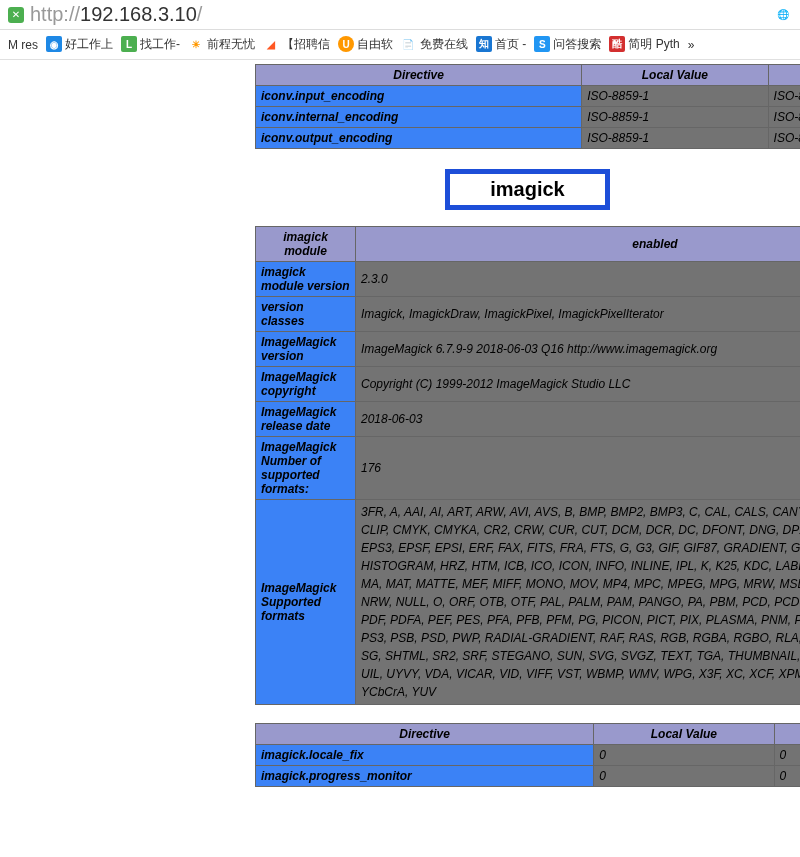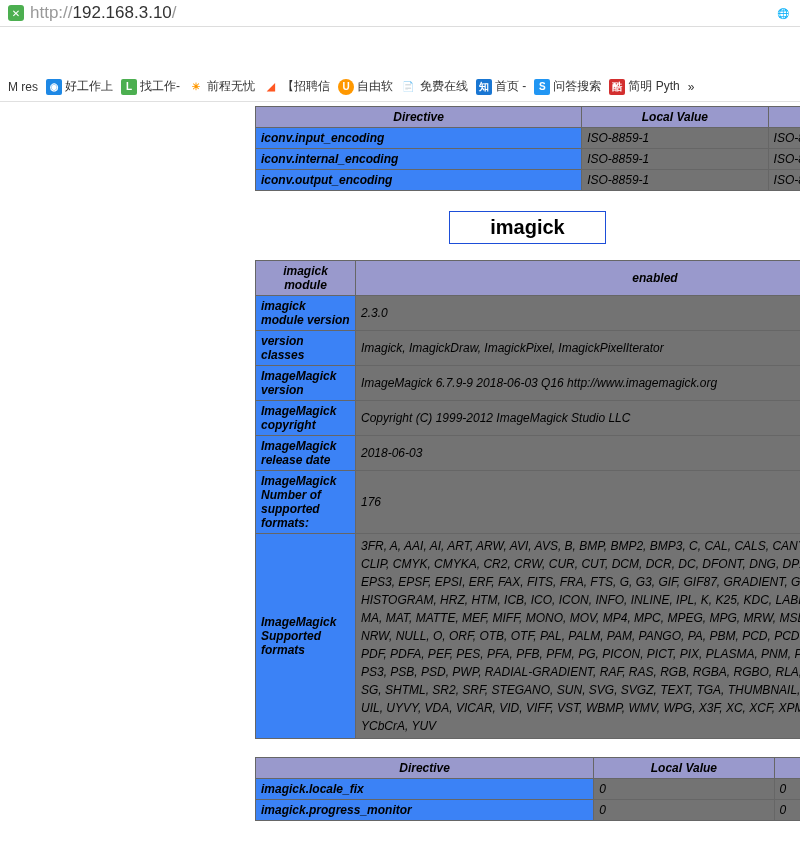--- a/index.html
+++ b/index.html
@@ -22,39 +22,37 @@
       height: 16px;
       border-radius: 3px;
       display: inline-flex;
       align-items: center;
       justify-content: center;
       font-size: 10px;
     }
     .url-bar {
       flex: 1;
       color: #333;
-      font-size: 17px;
+      font-size: 20px;
     }
     .url-gray { color: #999; }
     .bookmarks-bar {
       display: flex;
       align-items: center;
       gap: 8px;
       padding: 6px 8px;
       border-bottom: 1px solid #e0e0e0;
       font-size: 12px;
       background: #fff;
     }
     .bookmark {
       display: flex;
-      align-items: center;
       gap: 3px;
       color: #333;
       cursor: pointer;
-      margin-top: 45px;
     }
     .bm-icon {
       width: 16px;
       height: 16px;
       border-radius: 2px;
       display: inline-flex;
       align-items: center;
       justify-content: center;
       font-size: 10px;
       font-weight: bold;
@@ -88,21 +86,21 @@
     td.v {
       background: #737373;
       width: 160px;
     }
     .section-title {
       margin: 20px auto 16px;
       text-align: center;
     }
     .section-title-box {
       display: inline-block;
-      border: 1px solid #1d4ed8;
+      border: 5px solid #1d4ed8;
       padding: 4px 40px;
       font-size: 20px;
       font-weight: bold;
       color: #000;
     }
     table.wide-2col td.e { width: 100px; }
     table.wide-2col th.h1 { width: 100px; }
     table.wide-2col td.v { width: 600px; }
     .formats-cell {
       font-size: 12px;

